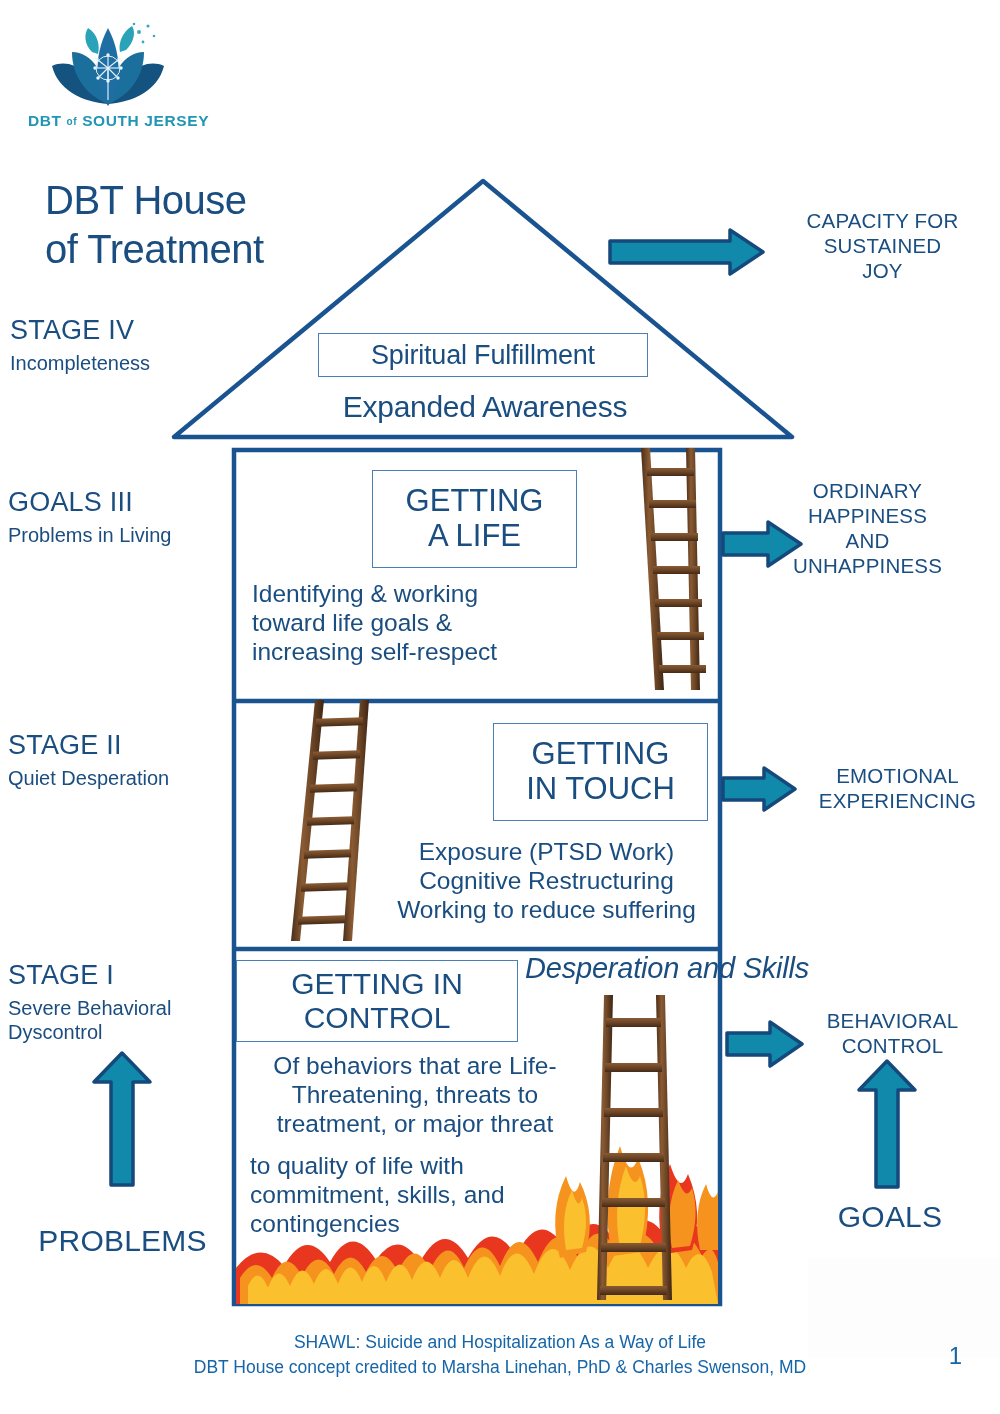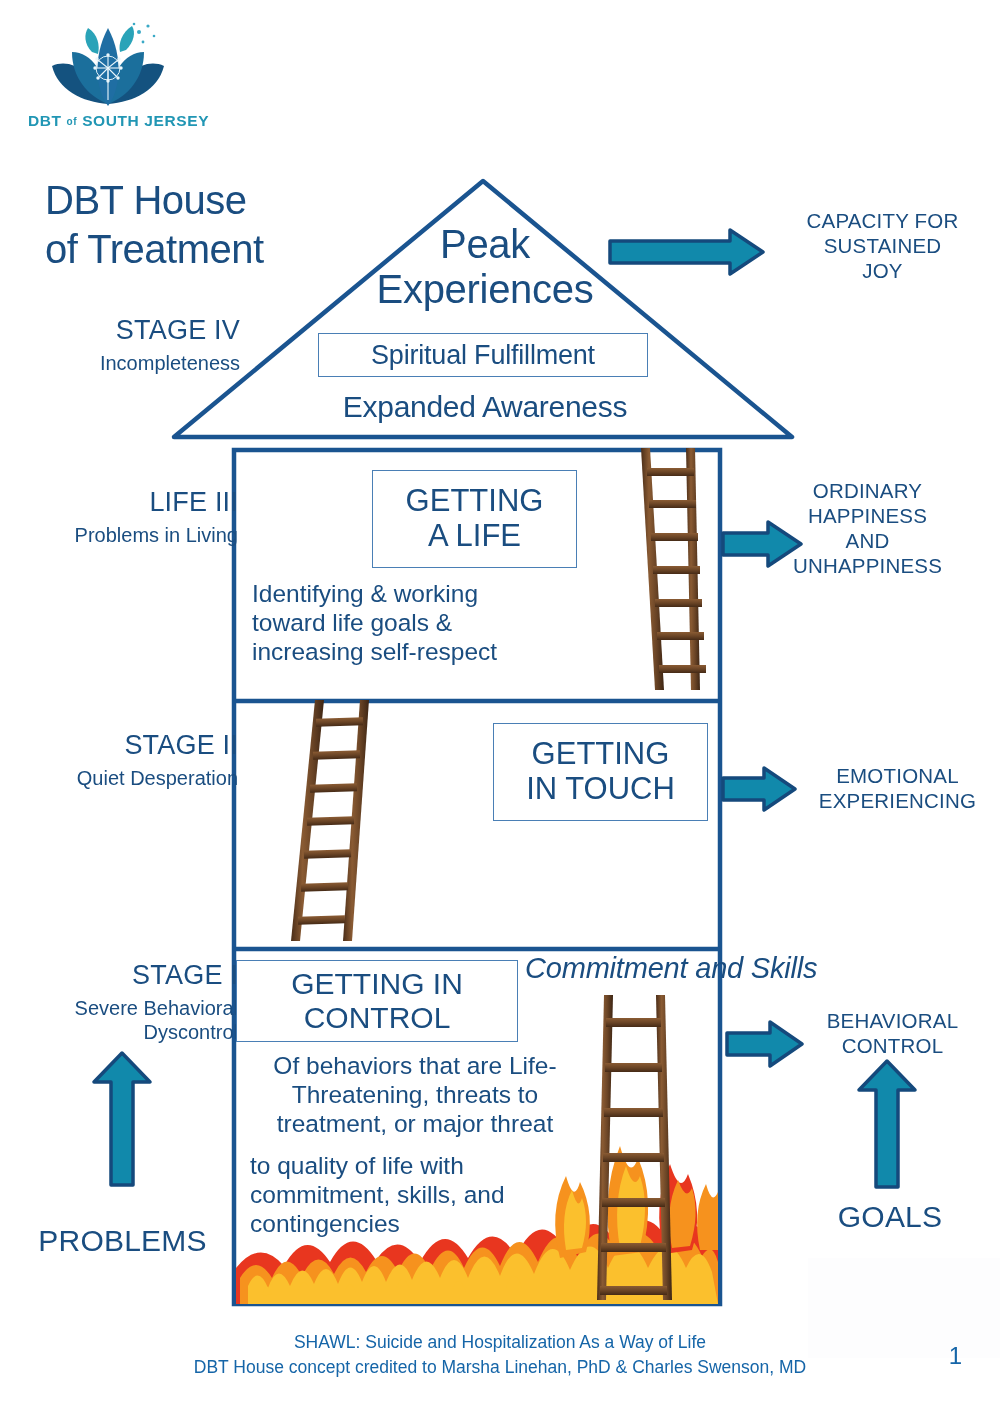--- a/index.html
+++ b/index.html
@@ -101,21 +101,21 @@
     width: 460px;
     text-align: center;
     font-size: 30px;
     color: #1a4d80;
     letter-spacing: -0.3px;
   }
 
   
   .stage-label {
     position: absolute;
-    text-align: right;
+    text-align: left;
     color: #1a4d80;
   }
   .stage-label .roman {
     font-size: 27px;
     letter-spacing: 0.2px;
     white-space: nowrap;
   }
   .stage-label .sub {
     font-size: 20px;
     margin-top: 6px;
@@ -386,35 +386,31 @@
     </g>
 
     <g stroke="#15497c" stroke-width="3.5" stroke-linejoin="round">
       <path d="M111 1185 L111 1082 L94 1082 L122 1053 L150 1082 L133 1082 L133 1185 Z" fill="#1189ab"></path>
     </g>
     <g stroke="#15497c" stroke-width="3.5" stroke-linejoin="round">
       <path d="M876 1187 L876 1090 L859 1090 L887 1061 L915 1090 L898 1090 L898 1187 Z" fill="#1189ab"></path>
     </g>
   </svg>
 
-  <div class="peak-title">
-    <div>Peak</div>
-    <div>Experiences</div>
-  </div>
   <div class="spiritual-box">
     <span>Spiritual Fulfillment</span>
   </div>
   <div class="expanded">Expanded Awareness</div>
 
   <div class="stage-label" id="stage4-label">
     <div class="roman">STAGE IV</div>
     <div class="sub">Incompleteness</div>
   </div>
   <div class="stage-label" id="stage3-label">
-    <div class="roman">LIFE III</div>
+    <div class="roman">GOALS III</div>
     <div class="sub">Problems in Living</div>
   </div>
   <div class="stage-label" id="stage2-label">
     <div class="roman">STAGE II</div>
     <div class="sub">Quiet Desperation</div>
   </div>
   <div class="stage-label" id="stage1-label">
     <div class="roman">STAGE I</div>
     <div class="sub">
       <div>Severe Behavioral</div>
@@ -453,28 +449,33 @@
     <div>toward life goals &amp;</div>
     <div>increasing self-respect</div>
   </div>
 
   <div class="inner-box" id="box-getting-in-touch">
     <div>
       <div>GETTING</div>
       <div>IN TOUCH</div>
     </div>
   </div>
+  <div class="stage-body" id="body-stage2">
+    <div>Exposure (PTSD Work)</div>
+    <div>Cognitive Restructuring</div>
+    <div>Working to reduce suffering</div>
+  </div>
 
   <div class="inner-box" id="box-getting-in-control">
     <div>
       <div>GETTING IN</div>
       <div>CONTROL</div>
     </div>
   </div>
-  <div class="commitment">Commitment and Skills</div>
+  <div class="commitment">Desperation and Skills</div>
   <div class="stage-body" id="body-stage1-a">
     <div>Of behaviors that are Life-</div>
     <div>Threatening, threats to</div>
     <div>treatment, or major threat</div>
   </div>
   <div class="stage-body" id="body-stage1-b">
     <div>to quality of life with</div>
     <div>commitment, skills, and</div>
     <div>contingencies</div>
   </div>

